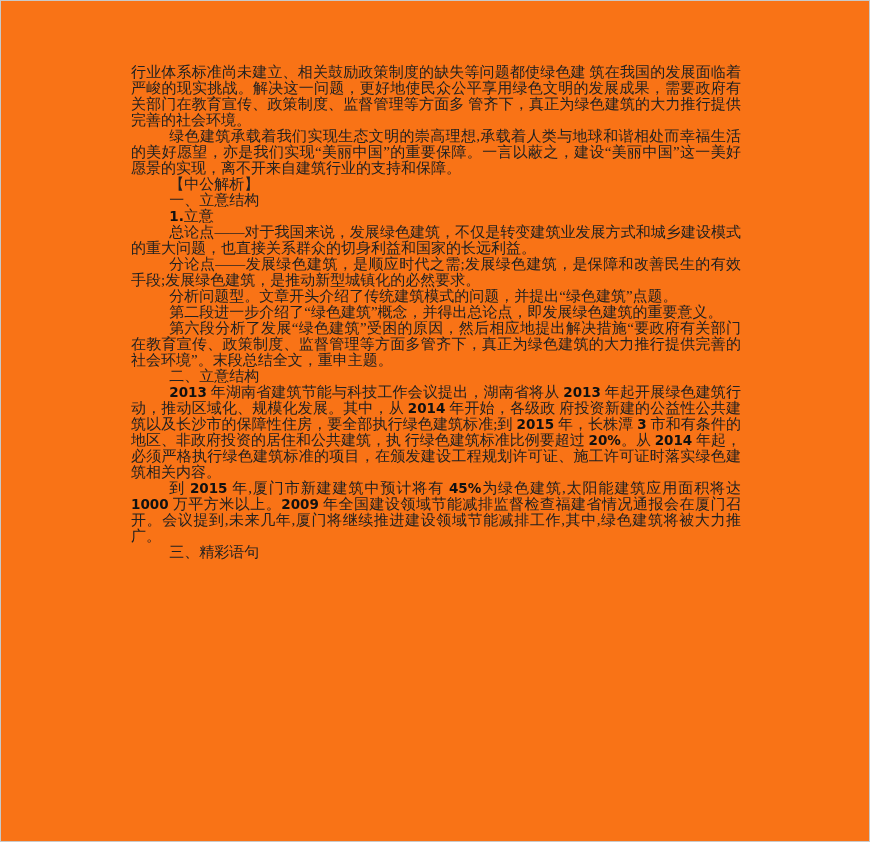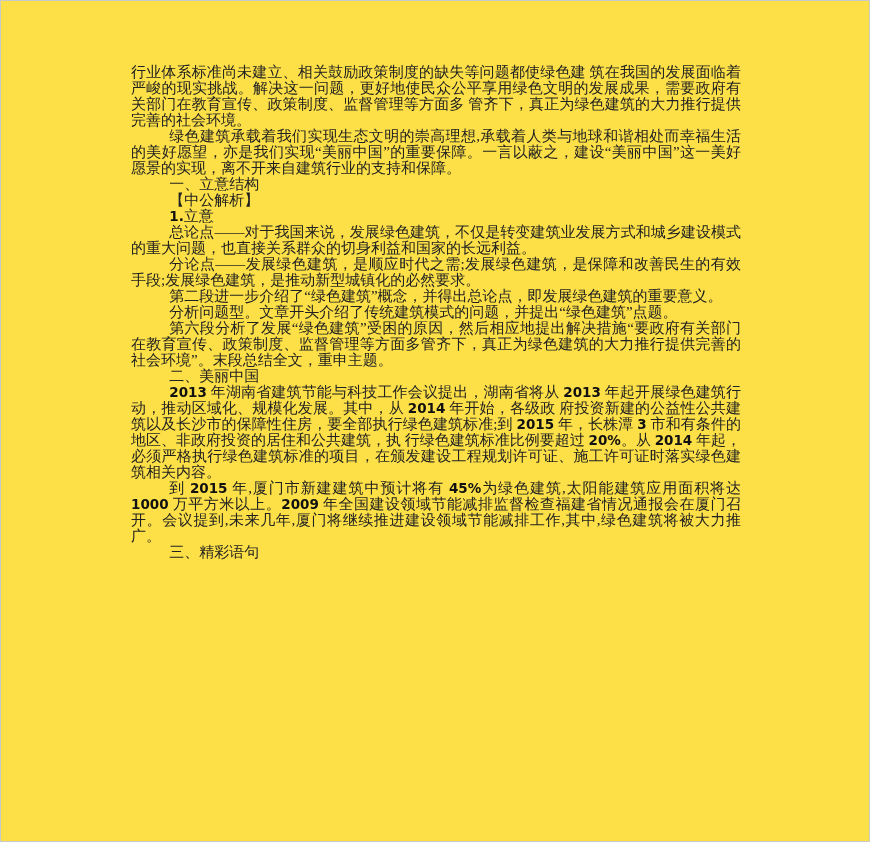--- a/index.html
+++ b/index.html
@@ -5,21 +5,21 @@
   html, body {
     margin: 0;
     padding: 0;
     background: #ffffff;
   }
   .page {
     position: relative;
     width: 870px;
     height: 842px;
     box-sizing: border-box;
-    background: #fde047;
+    background: #f97316;
     border: 1px solid #c9c9c9;
     overflow: hidden;
   }
   .doc {
     box-sizing: border-box;
     padding: 63px 128px 0 130px;
   }
   .doc p {
     margin: 0;
     padding: 0;
@@ -41,26 +41,26 @@
     color: #111111;
   }
 </style>
 </head>
 <body>
 
 <div class="page">
   <div class="doc" id="doc-body">
       <p class="">行业体系标准尚未建立、相关鼓励政策制度的缺失等问题都使绿色建 筑在我国的发展面临着严峻的现实挑战。解决这一问题，更好地使民众公平享用绿色文明的发展成果，需要政府有关部门在教育宣传、政策制度、监督管理等方面多 管齐下，真正为绿色建筑的大力推行提供完善的社会环境。</p>
       <p class="indent">绿色建筑承载着我们实现生态文明的崇高理想,承载着人类与地球和谐相处而幸福生活的美好愿望，亦是我们实现“美丽中国”的重要保障。一言以蔽之，建设“美丽中国”这一美好愿景的实现，离不开来自建筑行业的支持和保障。</p>
+      <p class="indent">【中公解析】</p>
       <p class="indent">一、立意结构</p>
-      <p class="indent">【中公解析】</p>
       <p class="indent"><span class="num">1.</span>立意</p>
       <p class="indent">总论点——对于我国来说，发展绿色建筑，不仅是转变建筑业发展方式和城乡建设模式的重大问题，也直接关系群众的切身利益和国家的长远利益。</p>
       <p class="indent">分论点——发展绿色建筑，是顺应时代之需;发展绿色建筑，是保障和改善民生的有效手段;发展绿色建筑，是推动新型城镇化的必然要求。</p>
+      <p class="indent">分析问题型。文章开头介绍了传统建筑模式的问题，并提出“绿色建筑”点题。</p>
       <p class="indent">第二段进一步介绍了“绿色建筑”概念，并得出总论点，即发展绿色建筑的重要意义。</p>
-      <p class="indent">分析问题型。文章开头介绍了传统建筑模式的问题，并提出“绿色建筑”点题。</p>
       <p class="indent">第六段分析了发展“绿色建筑”受困的原因，然后相应地提出解决措施“要政府有关部门在教育宣传、政策制度、监督管理等方面多管齐下，真正为绿色建筑的大力推行提供完善的社会环境”。末段总结全文，重申主题。</p>
-      <p class="indent">二、美丽中国</p>
+      <p class="indent">二、立意结构</p>
       <p class="indent"><span class="num">2013</span> 年湖南省建筑节能与科技工作会议提出，湖南省将从 <span class="num">2013</span> 年起开展绿色建筑行动，推动区域化、规模化发展。其中，从 <span class="num">2014</span> 年开始，各级政 府投资新建的公益性公共建筑以及长沙市的保障性住房，要全部执行绿色建筑标准;到 <span class="num">2015</span> 年，长株潭 <span class="num">3</span> 市和有条件的地区、非政府投资的居住和公共建筑，执 行绿色建筑标准比例要超过 <span class="num">20%</span>。从 <span class="num">2014</span> 年起，必须严格执行绿色建筑标准的项目，在颁发建设工程规划许可证、施工许可证时落实绿色建筑相关内容。</p>
       <p class="indent">到 <span class="num">2015</span> 年,厦门市新建建筑中预计将有 <span class="num">45%</span>为绿色建筑,太阳能建筑应用面积将达 <span class="num">1000</span> 万平方米以上。<span class="num">2009</span> 年全国建设领域节能减排监督检查福建省情况通报会在厦门召开。会议提到,未来几年,厦门将继续推进建设领域节能减排工作,其中,绿色建筑将被大力推广。</p>
       <p class="indent">三、精彩语句</p>
     </div>
 </div>
 
 </body></html>

